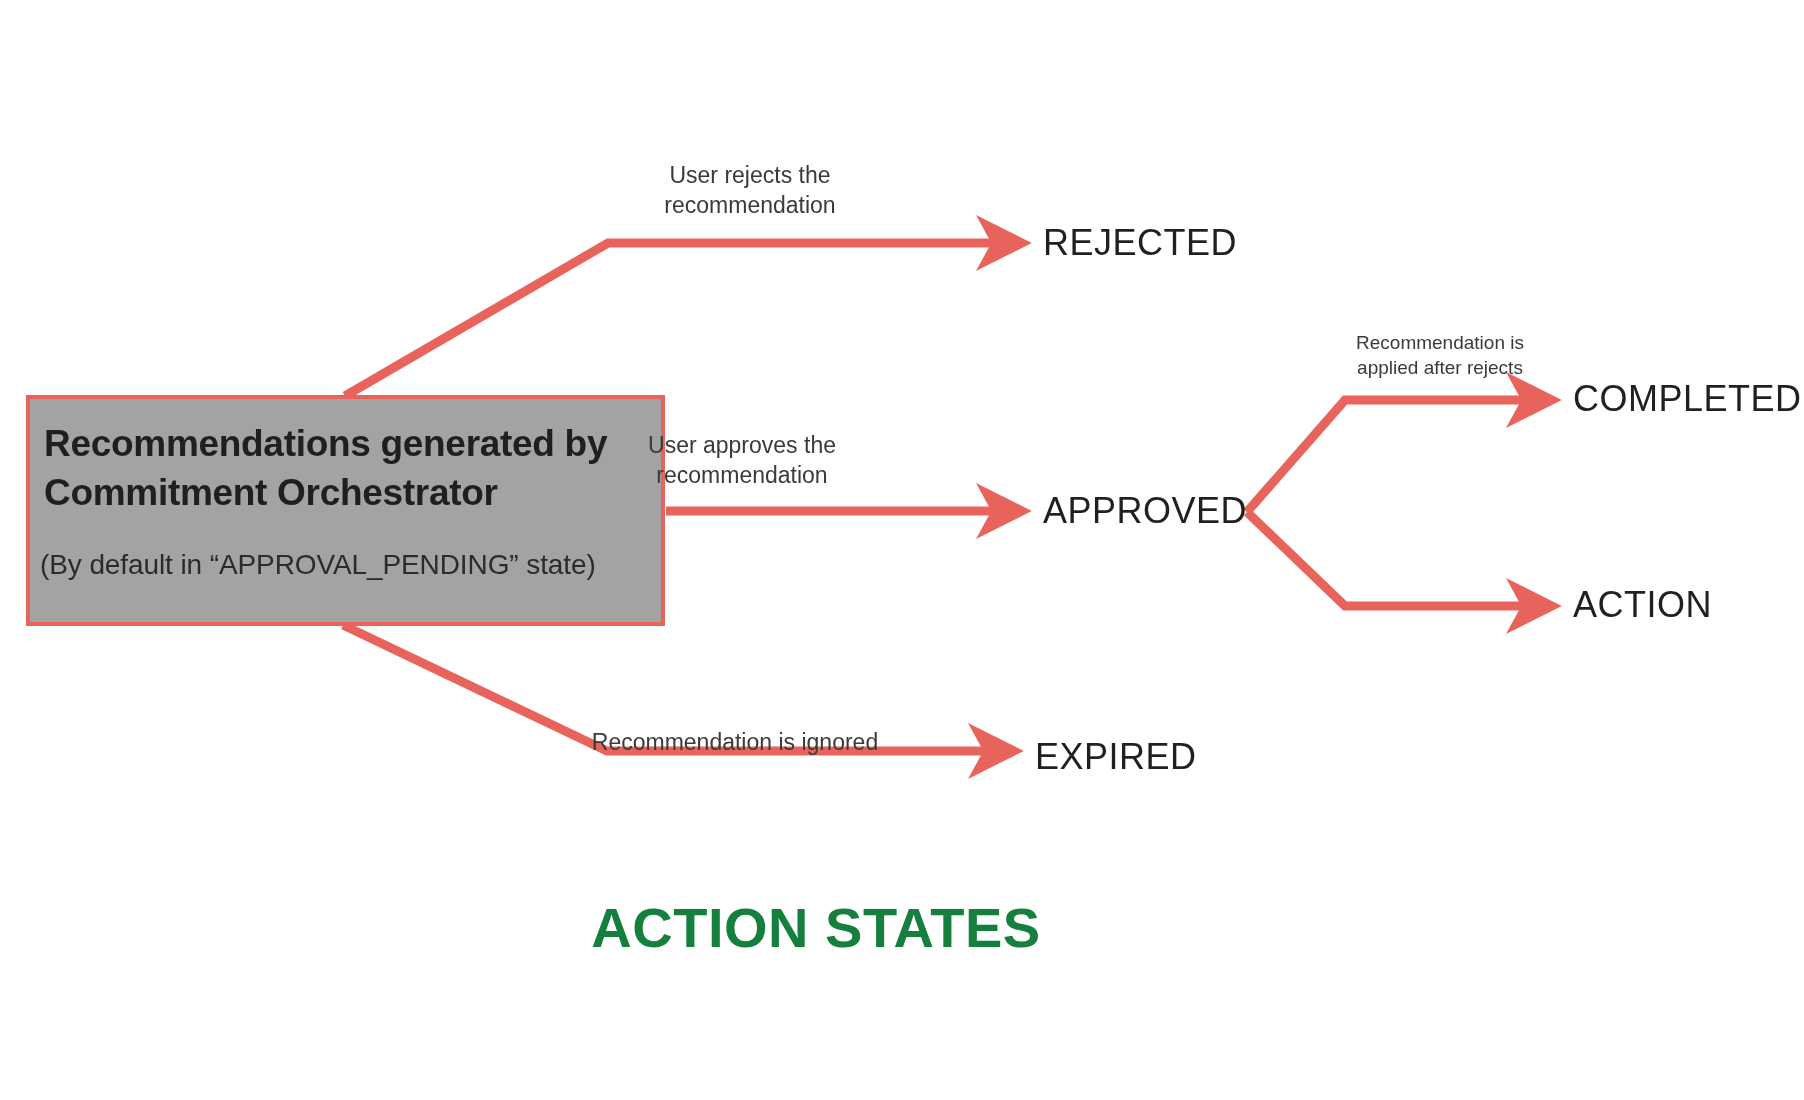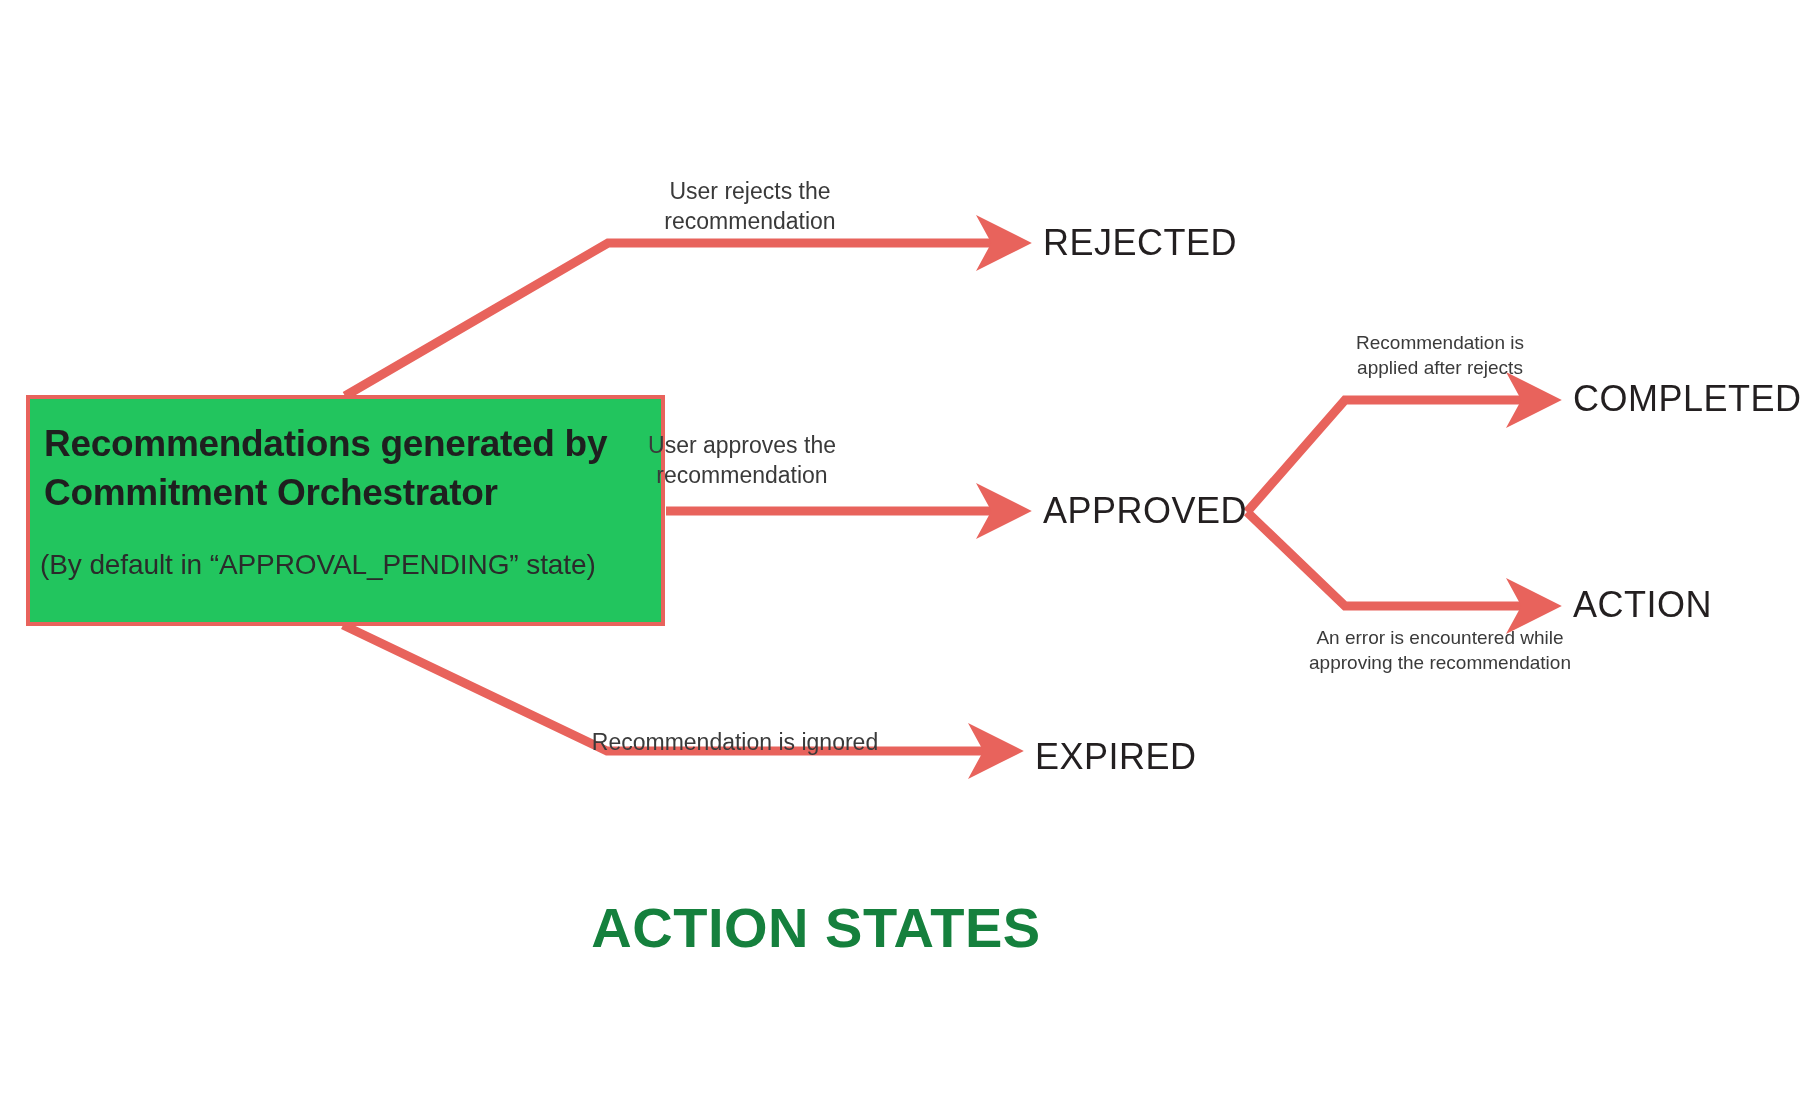--- a/index.html
+++ b/index.html
@@ -30,21 +30,21 @@
 
   
   .source-box {
     position: absolute;
     left: 26px;
     top: 395px;
     width: 639px;
     height: 231px;
     border: 4px solid #E8635C;
     box-sizing: border-box;
-    background: #22c55e;
+    background: #a3a3a3;
   }
   .source-title {
     position: absolute;
     left: 14px;
     top: 21px;
     width: 610px;
     font-size: 37px;
     font-weight: bold;
     line-height: 1.32;
     color: #1f1f1f;
@@ -120,33 +120,31 @@
     <path d="M 1247 512 L 1345 400 L 1542 400" fill="none" stroke="#E8635C" stroke-width="9" stroke-linejoin="miter" stroke-linecap="butt" marker-end="url(#arrowhead)"></path>
 
     <path d="M 1247 512 L 1345 606 L 1542 606" fill="none" stroke="#E8635C" stroke-width="9" stroke-linejoin="miter" stroke-linecap="butt" marker-end="url(#arrowhead)"></path>
   </svg>
 
   <div class="source-box">
     <div class="source-title">Recommendations generated by Commitment Orchestrator</div>
     <div class="source-sub">(By default in “APPROVAL_PENDING” state)</div>
   </div>
 
-  <div class="edge-label" style="left:600px; top:176px; width:300px;text-align:center;">User rejects the
+  <div class="edge-label" style="left:600px; top:160px; width:300px;text-align:center;">User rejects the
 recommendation</div>
 
   <div class="edge-label" style="left:577px; top:430px; width:330px;">User approves the
 recommendation</div>
 
   <div class="edge-label" style="left:510px; top:703px; width:450px;margin-top:24px;">Recommendation is ignored</div>
 
   <div class="edge-label small" style="left:1295px; top:330px; width:290px;">Recommendation is
 applied after rejects</div>
 
-  <div class="edge-label small" style="left:1245px; top:625px; width:390px;">An error is encountered while
-approving the recommendation</div>
 
   <div class="state-label" style="left:1043px; top:222px;">REJECTED</div>
 
   <div class="state-label" style="left:1043px; top:490px;">APPROVED</div>
 
   <div class="state-label" style="left:1035px; top:736px;">EXPIRED</div>
 
   <div class="state-label" style="left:1573px; top:378px;">COMPLETED</div>
 
   <div class="state-label" style="left:1573px; top:584px;">ACTION</div>

